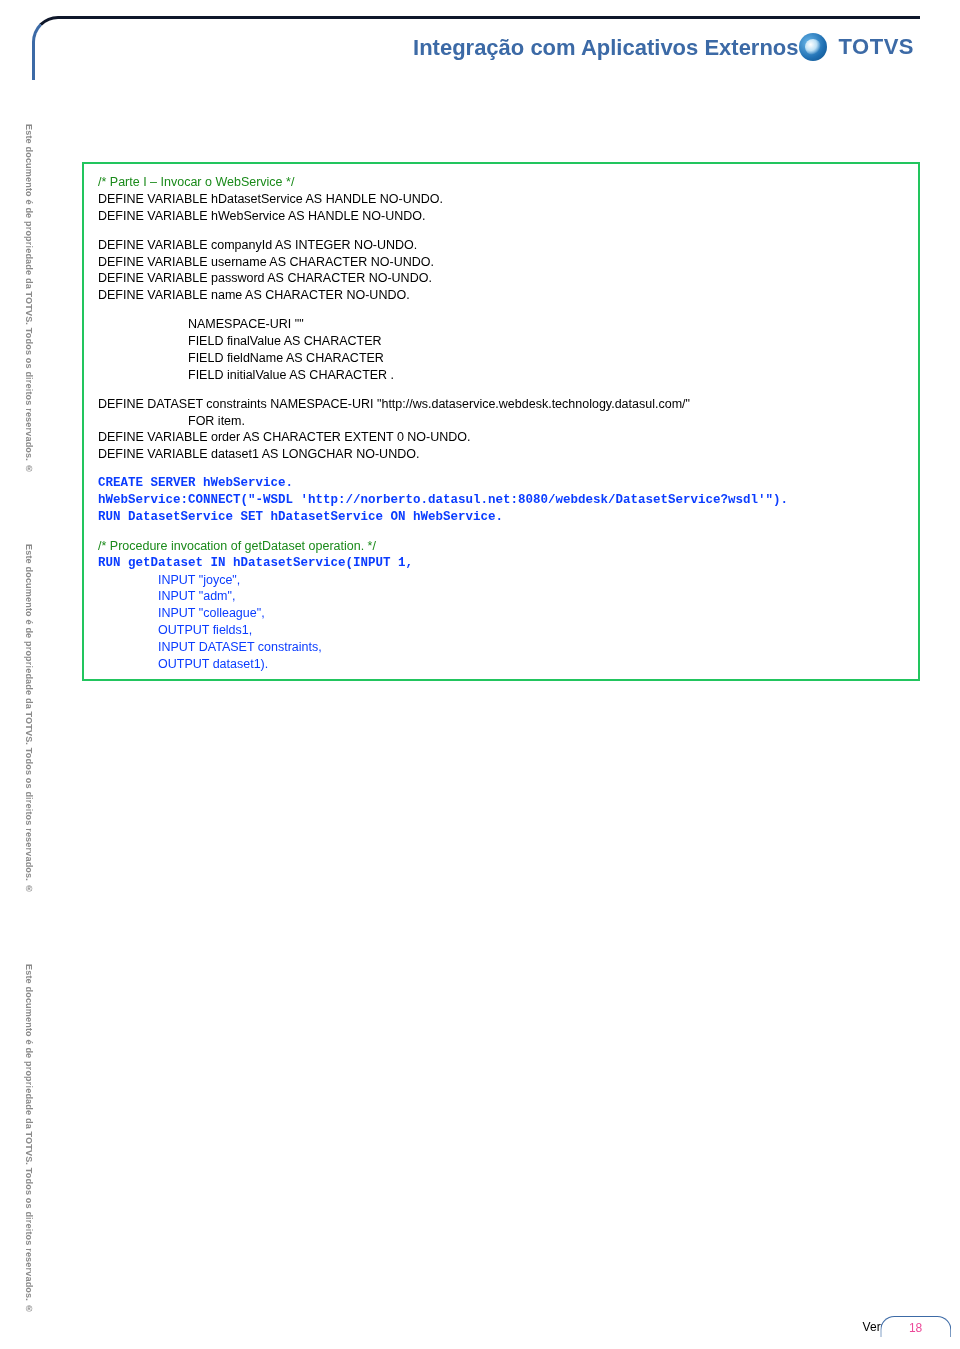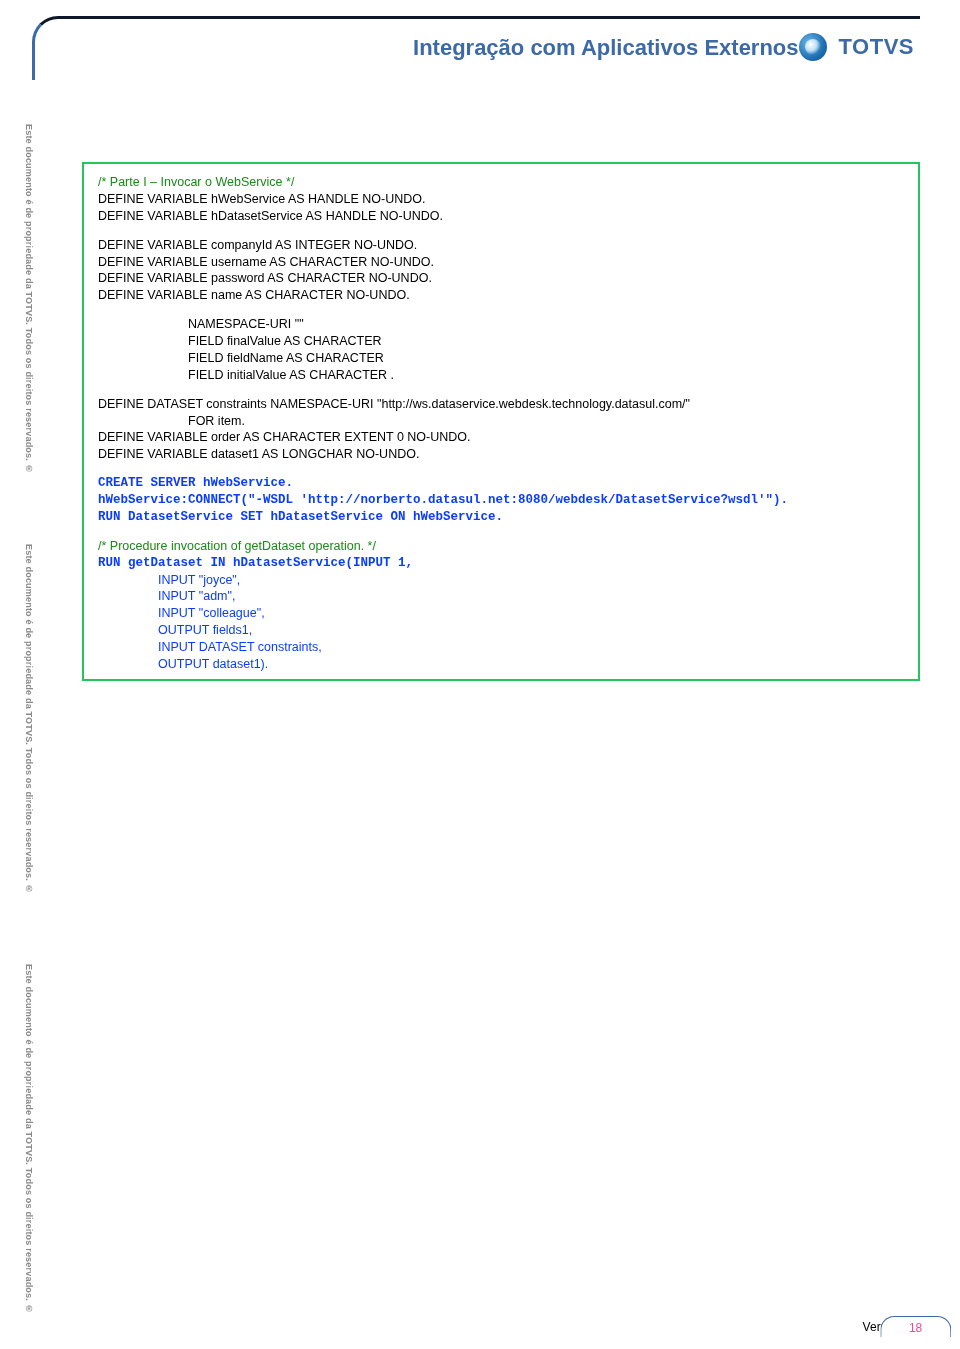--- a/index.html
+++ b/index.html
@@ -146,22 +146,22 @@
   <div class="header">
     <div class="header-title">Integração com Aplicativos Externos</div>
     <div class="logo">
       <div class="logo-icon"></div>
       <div class="logo-text">TOTVS</div>
     </div>
   </div>
 
   <div class="code-box">
     <p class="green">/* Parte I – Invocar o WebService */</p>
+    <p class="blk">DEFINE VARIABLE hDatasetService AS HANDLE NO-UNDO.</p>
     <p class="blk">DEFINE VARIABLE hWebService AS HANDLE NO-UNDO.</p>
-    <p class="blk">DEFINE VARIABLE hDatasetService AS HANDLE NO-UNDO.</p>
     <div class="gap"></div>
     <p class="blk">DEFINE VARIABLE companyId AS INTEGER NO-UNDO.</p>
     <p class="blk">DEFINE VARIABLE username AS CHARACTER NO-UNDO.</p>
     <p class="blk">DEFINE VARIABLE password AS CHARACTER NO-UNDO.</p>
     <p class="blk">DEFINE VARIABLE name AS CHARACTER NO-UNDO.</p>
     <div class="gap"></div>
     <p class="blk indent1">NAMESPACE-URI ""</p>
     <p class="blk indent1">FIELD finalValue AS CHARACTER</p>
     <p class="blk indent1">FIELD fieldName AS CHARACTER</p>
     <p class="blk indent1">FIELD initialValue AS CHARACTER .</p>

